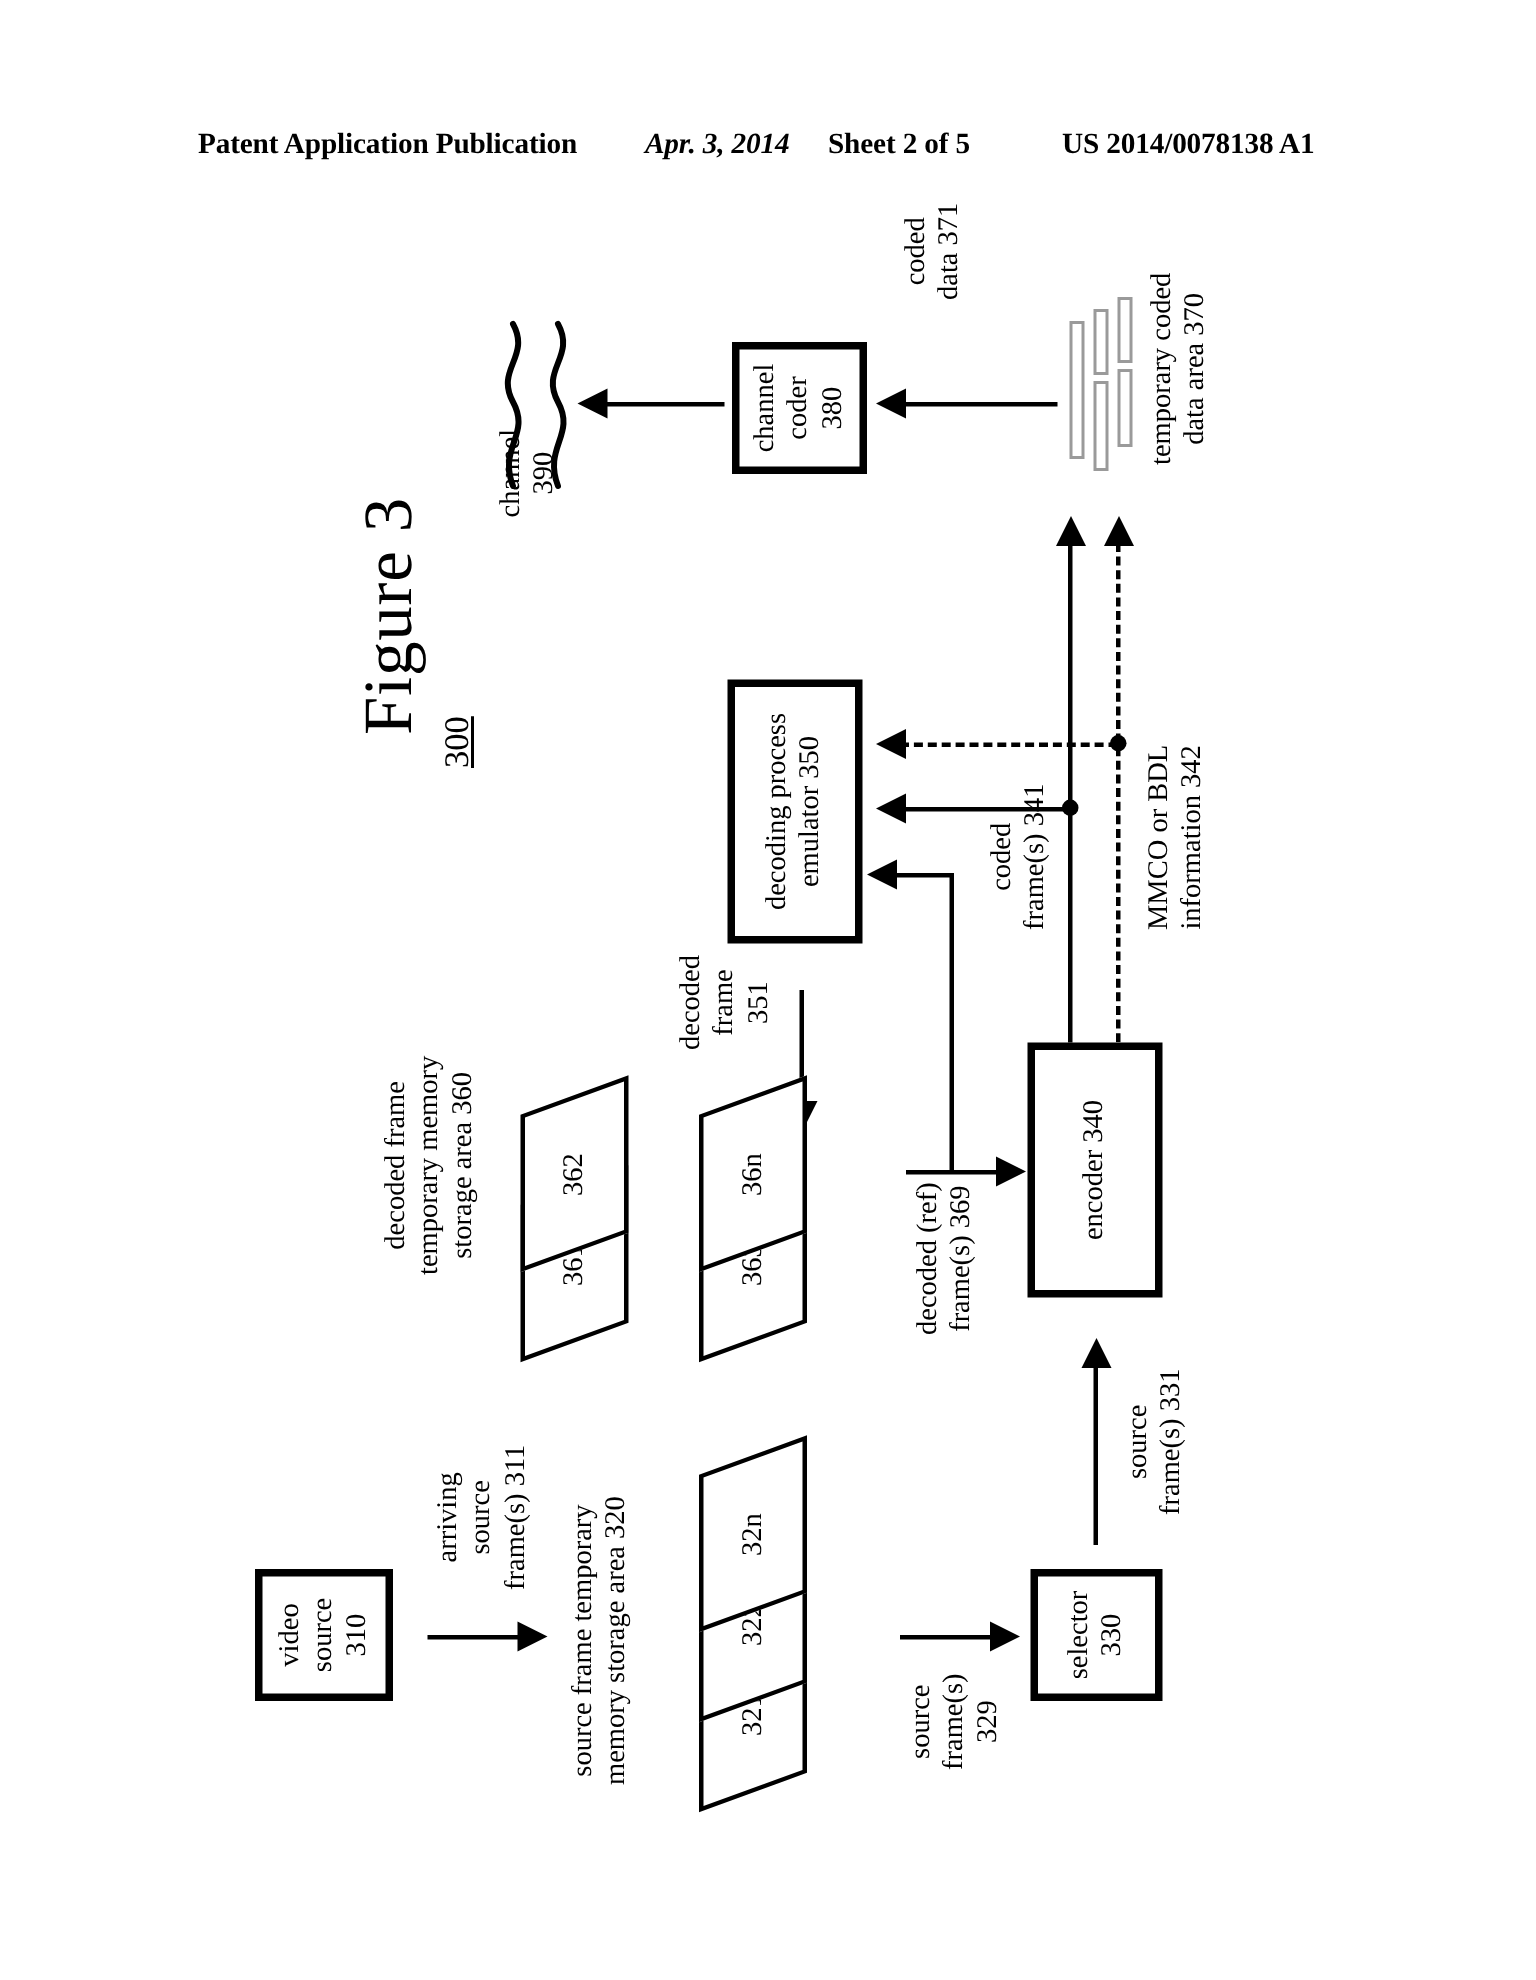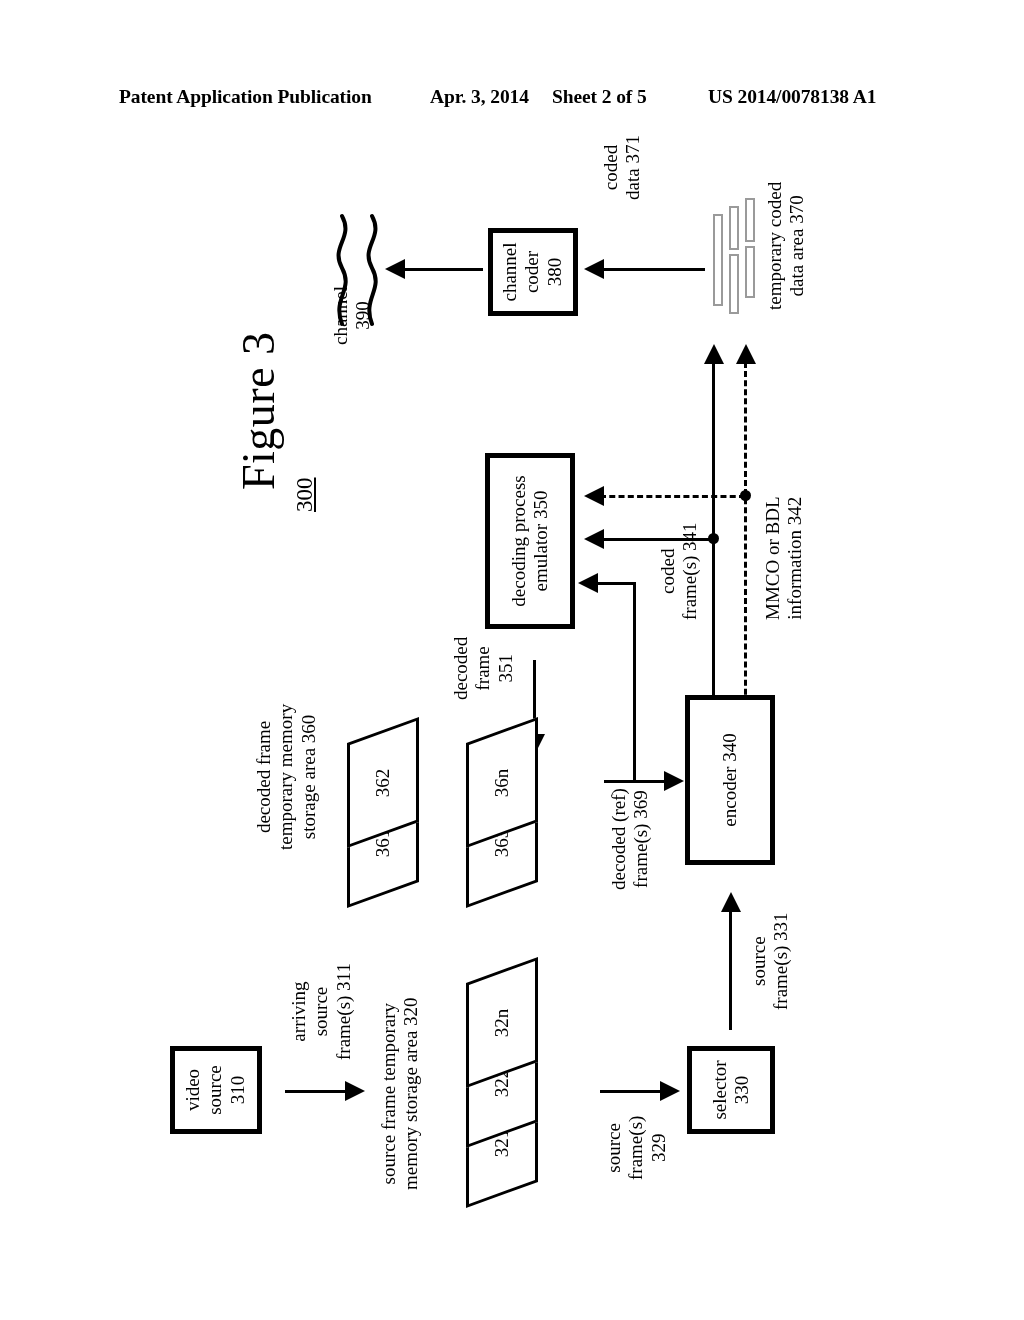--- a/index.html
+++ b/index.html
@@ -26,22 +26,22 @@
     left: 0;
     top: 86px;
     width: 1024px;
     height: 30px;
     display: flex;
     align-items: baseline;
     font-weight: bold;
     font-size: 19.5px;
     letter-spacing: -0.1px;
   }
-  #header .h-pub   { position:absolute; left:119px; white-space:nowrap; }
-  #header .h-date  { position:absolute; left:430px; white-space:nowrap; }
+  #header .h-pub   { position:absolute; left:132px; white-space:nowrap; }
+  #header .h-date  { position:absolute; left:430px; white-space:nowrap;font-style:italic; }
   #header .h-sheet { position:absolute; left:552px; white-space:nowrap; }
   #header .h-num   { position:absolute; left:708px; white-space:nowrap; }
   
   .rotblock {
     position: absolute;
     transform-origin: 0 0;
     transform: rotate(-90deg);
     white-space: nowrap;
     line-height: 1.18;
     font-size: 19px;

